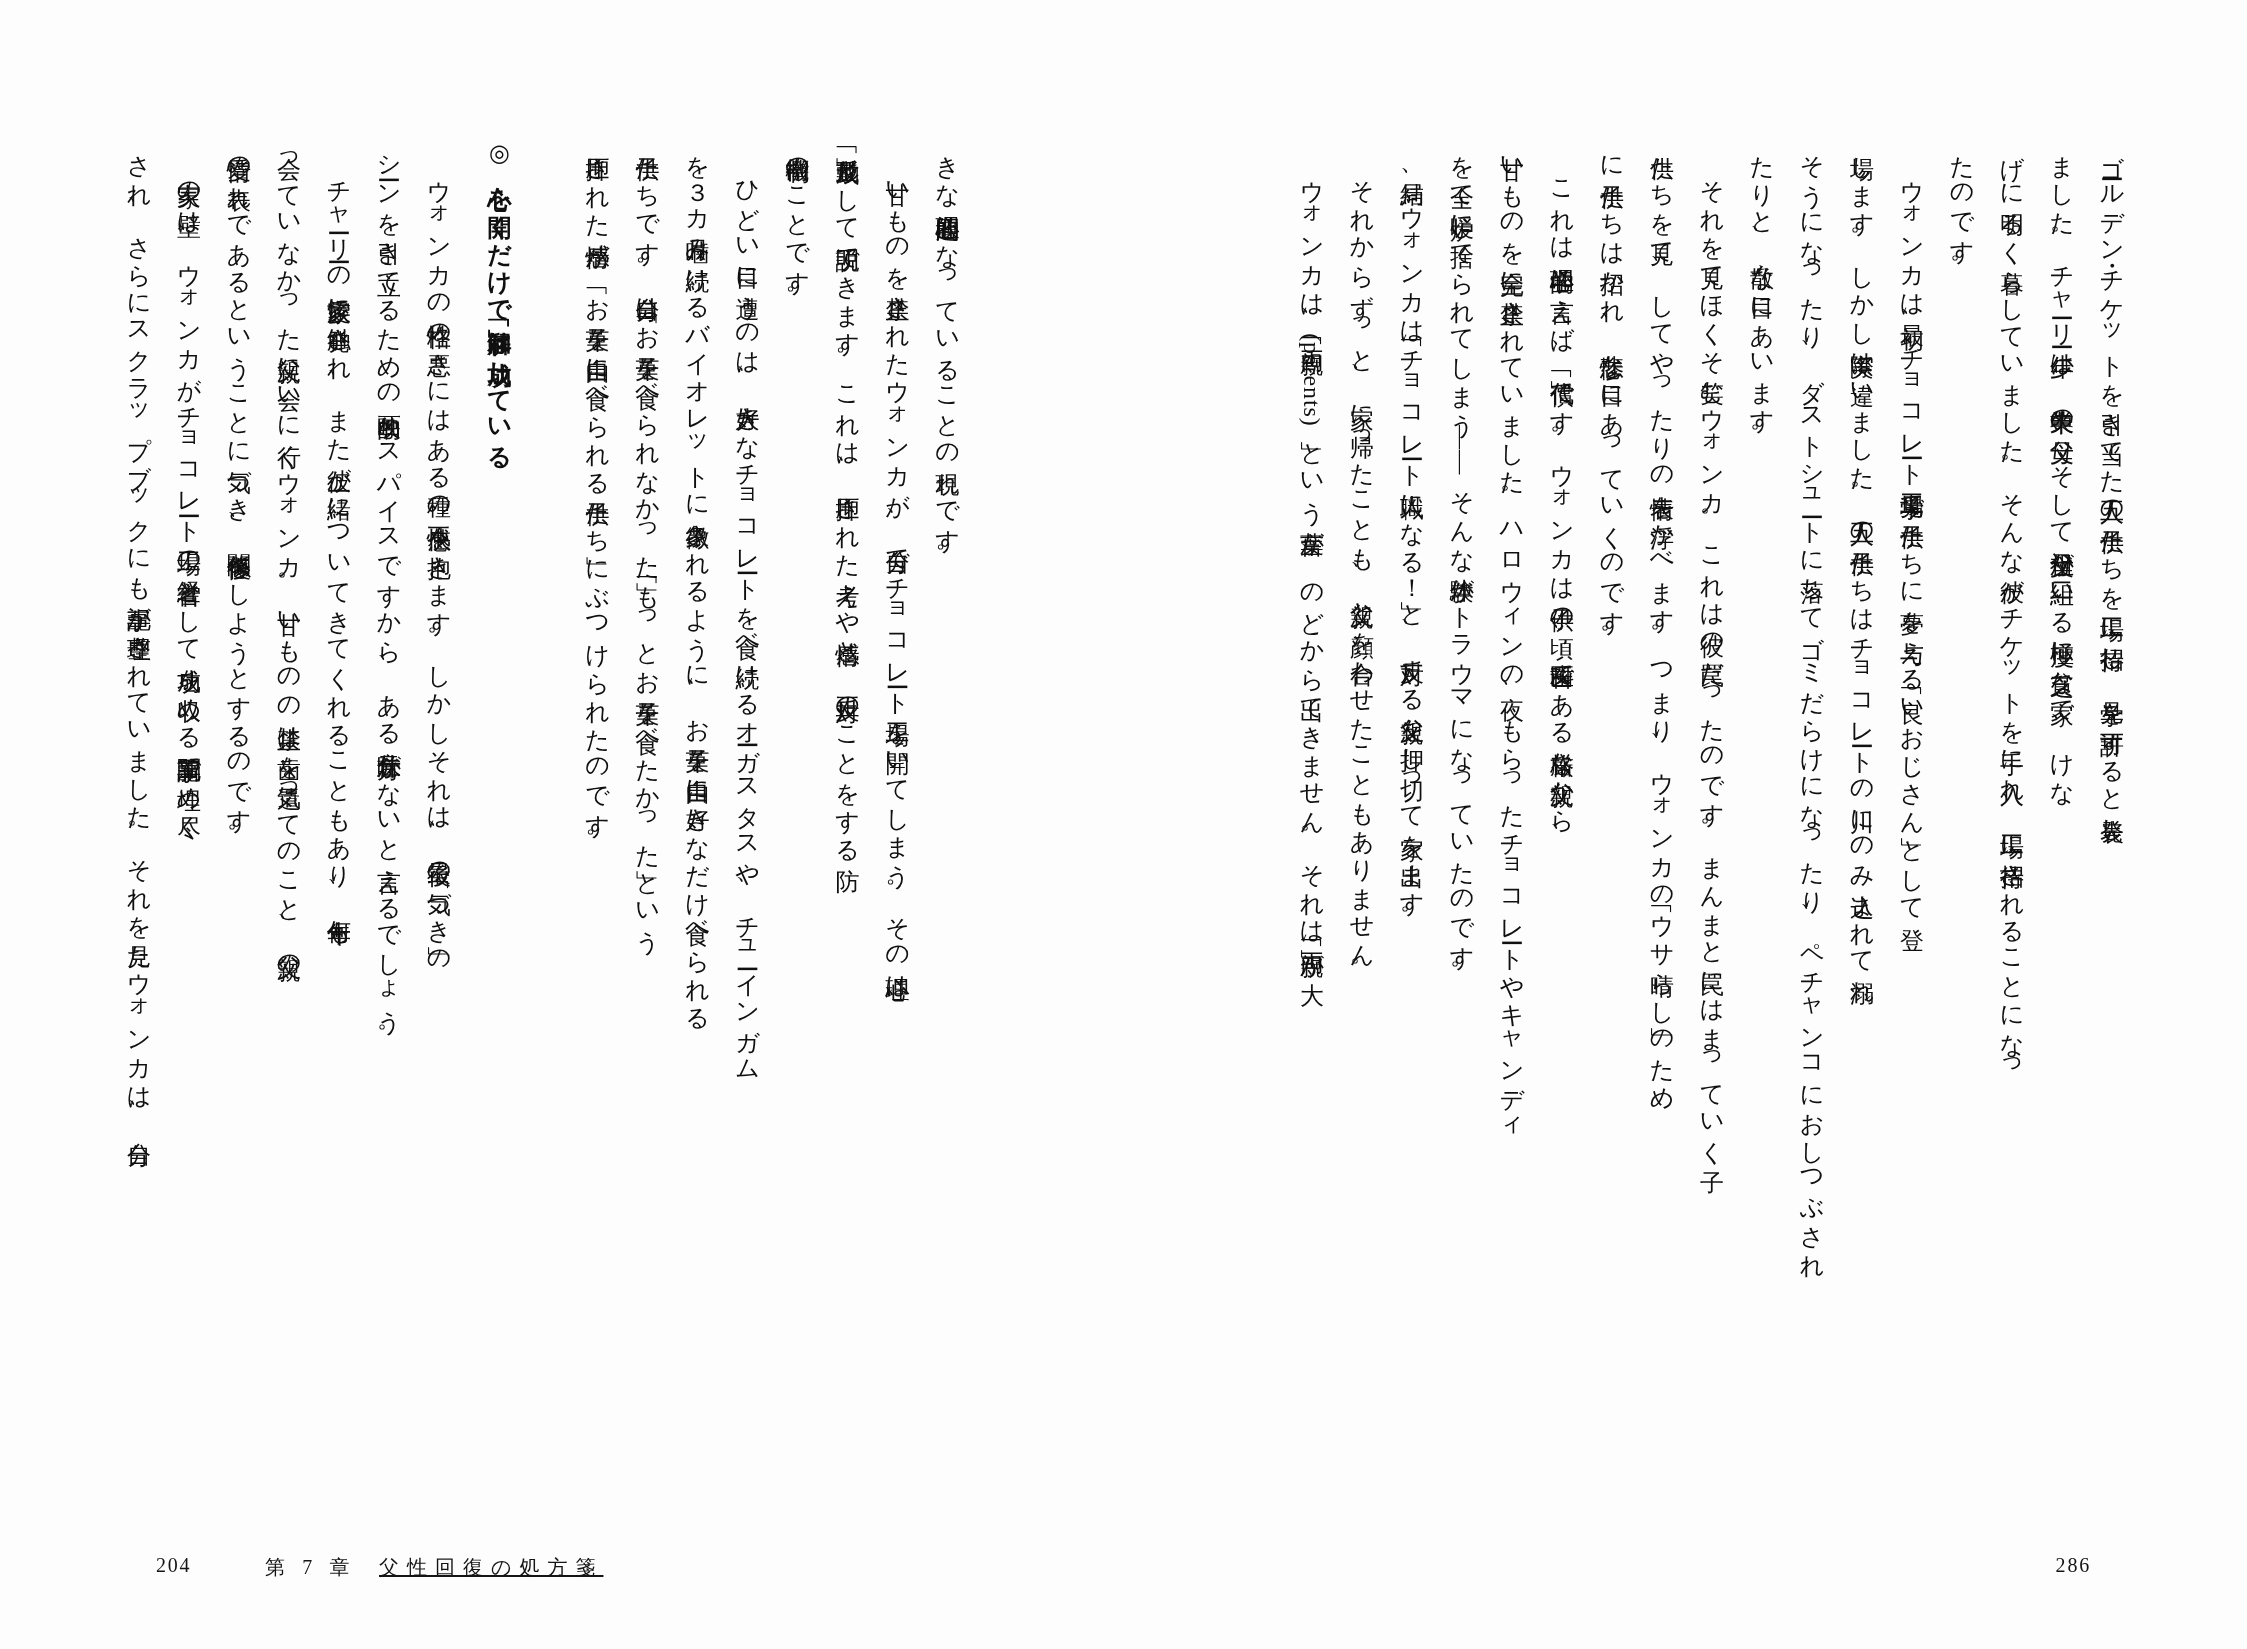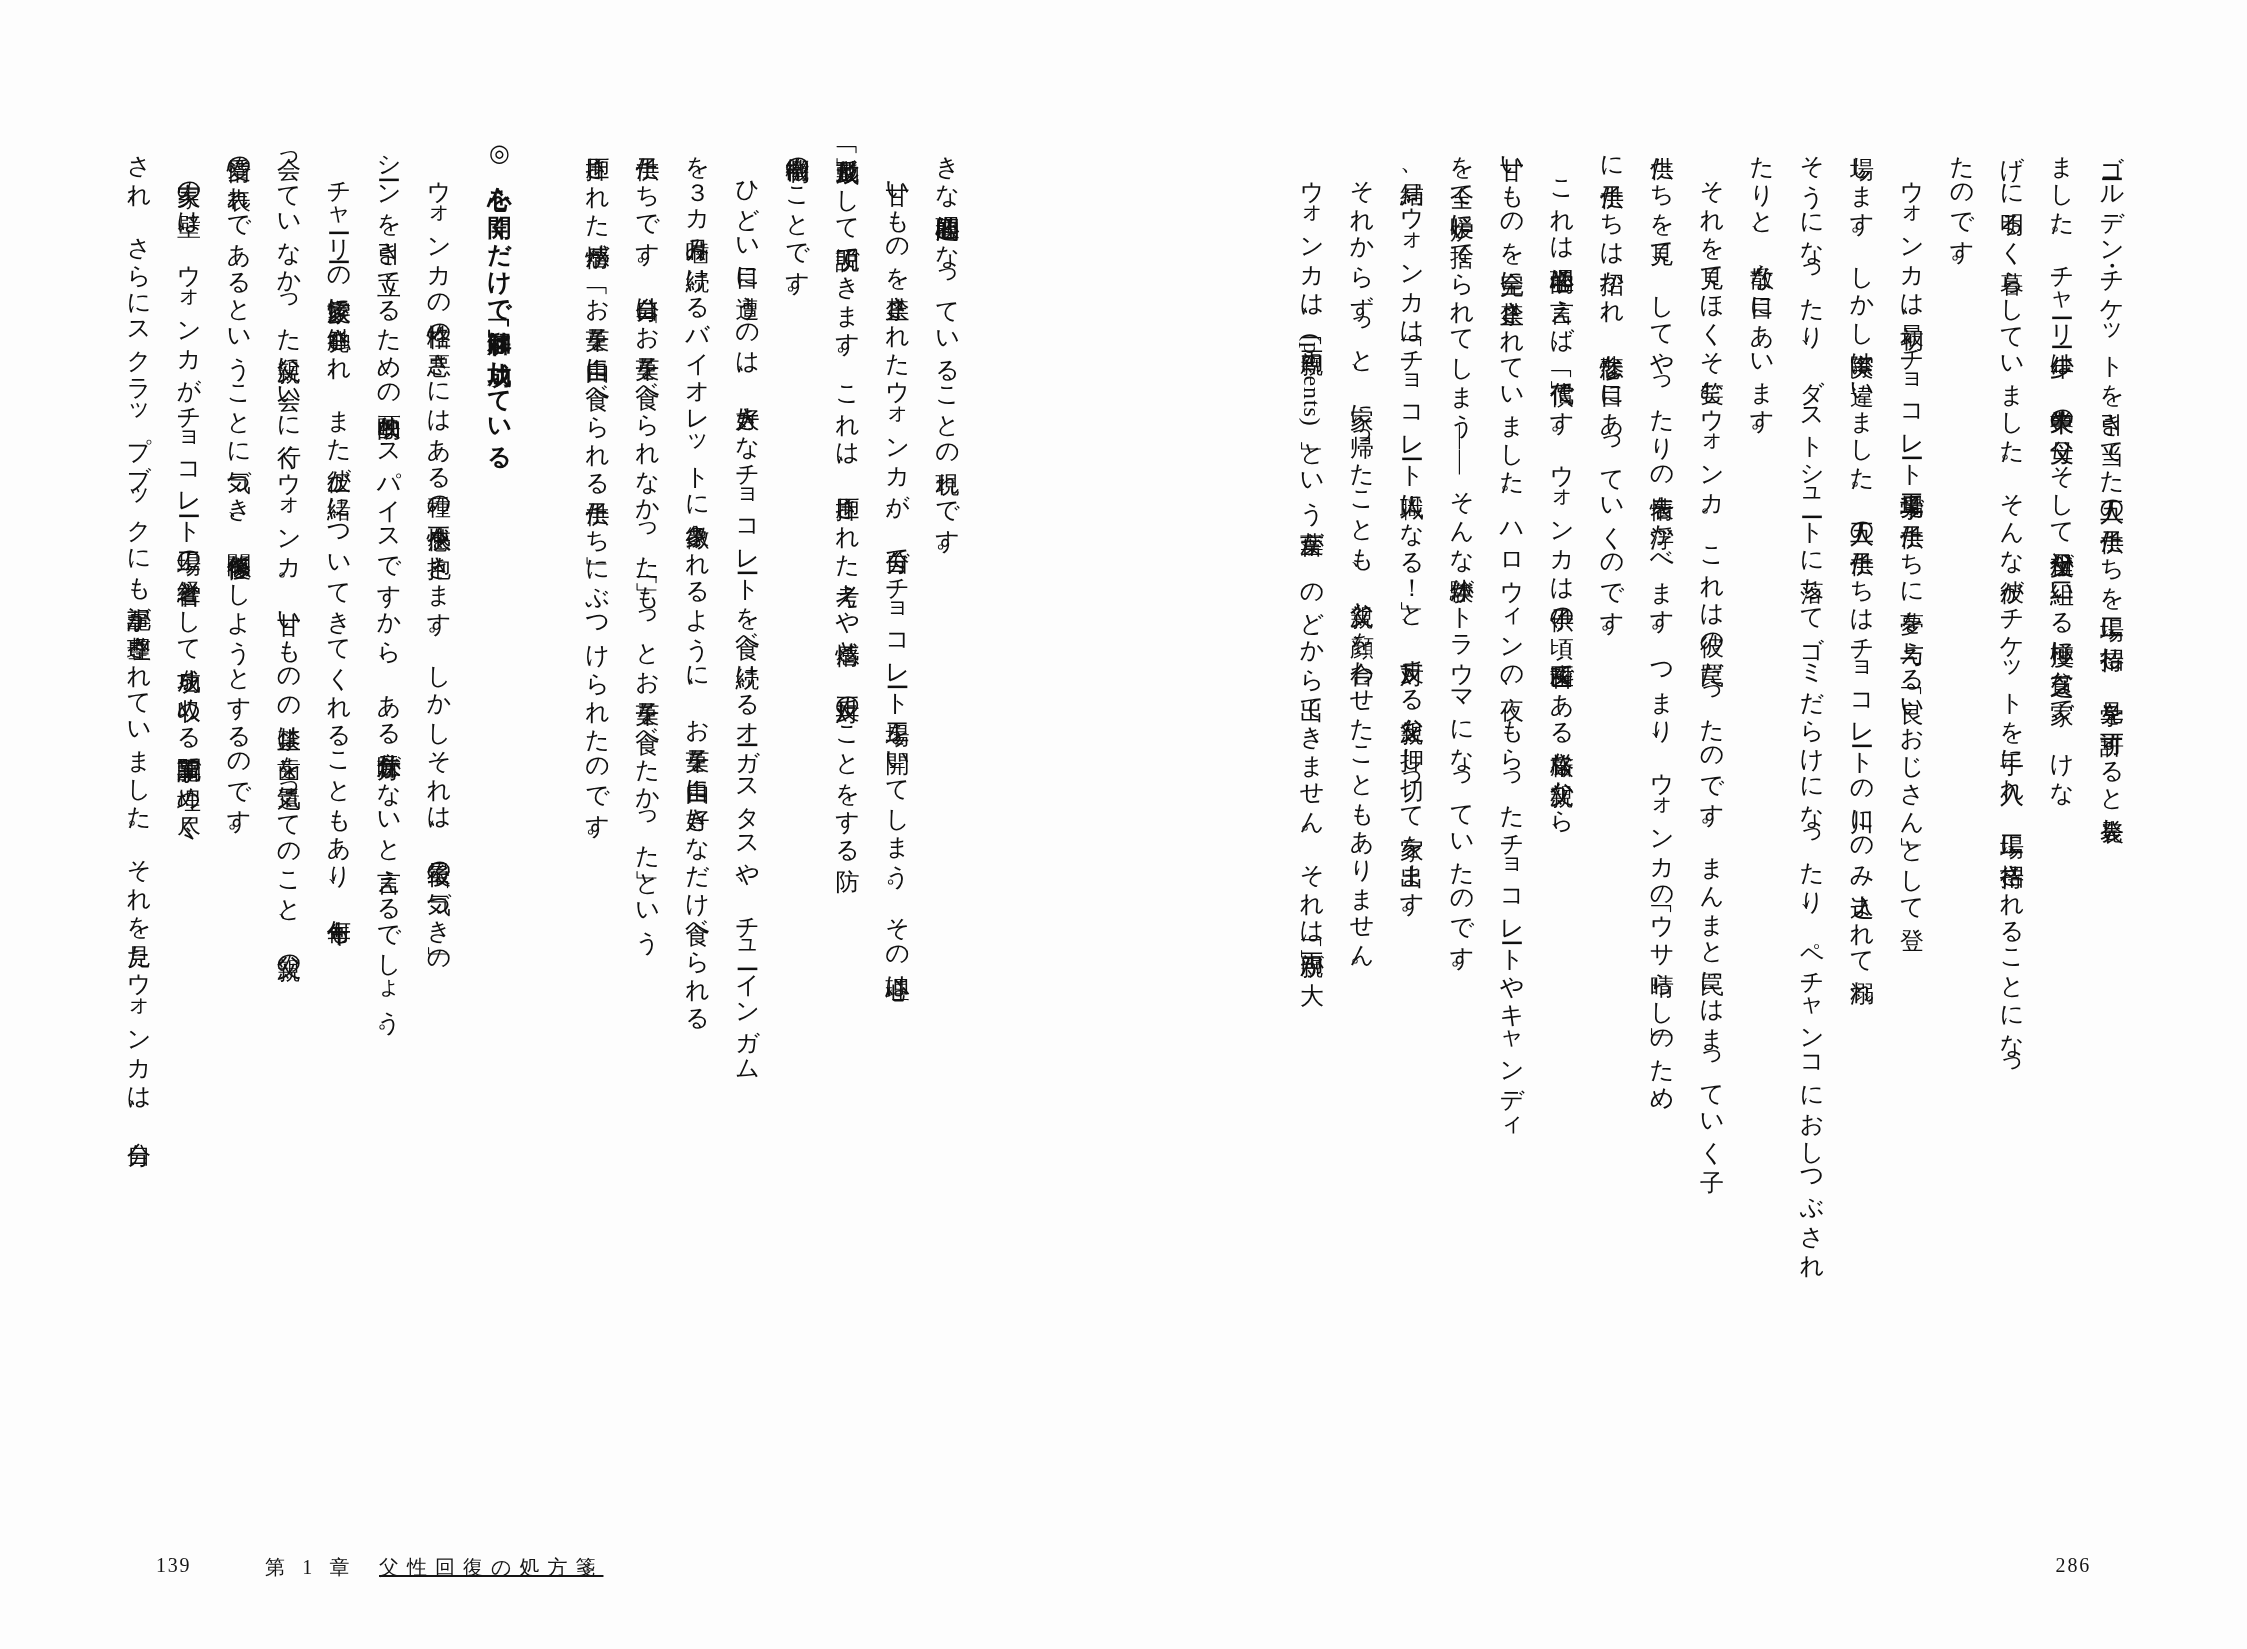--- a/index.html
+++ b/index.html
@@ -84,17 +84,17 @@
     <div class="tcol heading">◎心を開くだけで「和解」は成功している</div>
     <div class="tcol">　ウォンカの性格の悪さにはある種の不快感を抱きます。しかしそれは、最後の「気づき」の</div>
     <div class="tcol">シーンを引き立てるための映画的なスパイスですから、ある意味仕方がないと言えるでしょう。</div>
     <div class="tcol">　チャーリーの家族愛に触発され、また彼が一緒についてきてくれることもあり、何十年も</div>
     <div class="tcol">会っていなかった父親に会いに行くウォンカ。甘いものの禁止は歯を気遣ってのこと、父親の</div>
     <div class="tcol">愛情の表れであるということに気づき、関係修復をしようとするのです。</div>
     <div class="tcol">　実家の壁は、ウォンカがチョコレート工場の経営者として成功を収める新聞記事で埋め尽く</div>
     <div class="tcol">され、さらにスクラップブックにも記事が整理されていました。それを見たウォンカは、自分</div>
   </div>
 
-<div id="pnLeft" class="footer-item">139</div>
-<div id="chapLabel" class="footer-item">第 1 章</div>
+<div id="pnLeft" class="footer-item">204</div>
+<div id="chapLabel" class="footer-item">第 7 章</div>
 <div id="chapTitle" class="footer-item">父性回復の処方箋</div>
 <div id="pnRight" class="footer-item">286</div>
 
 
 </body></html>

